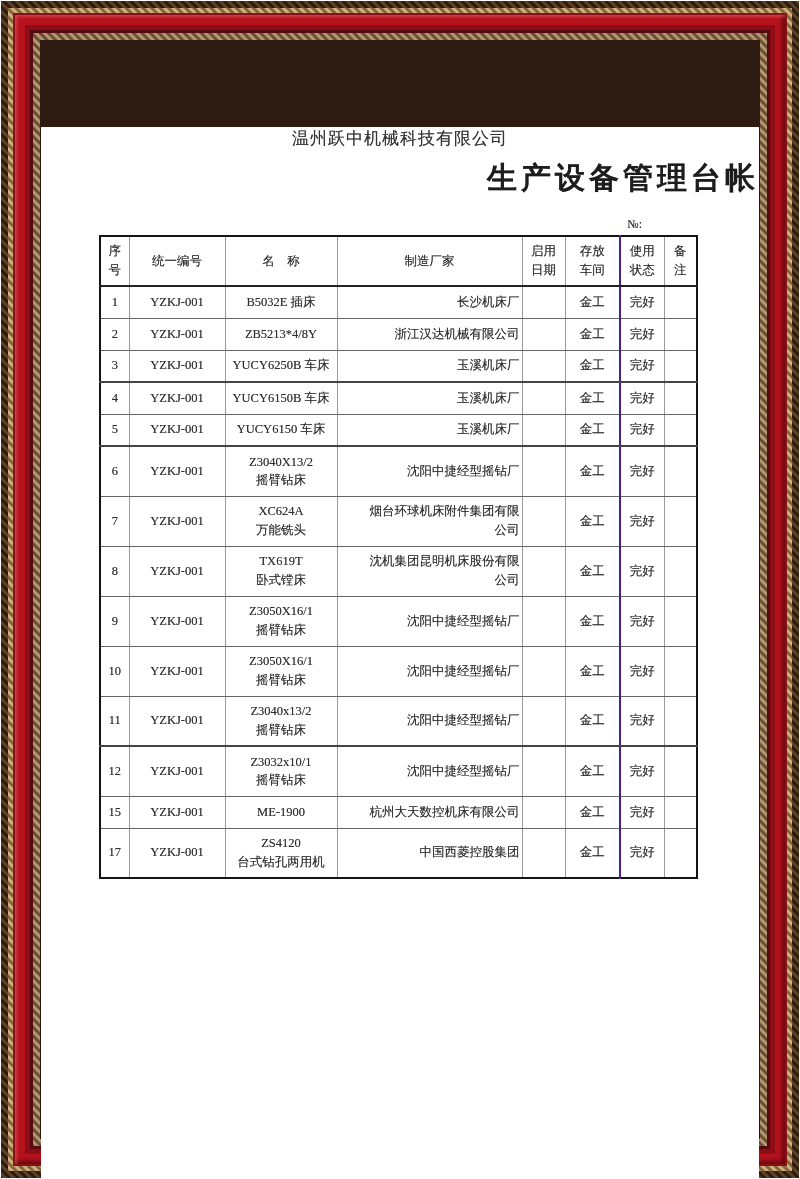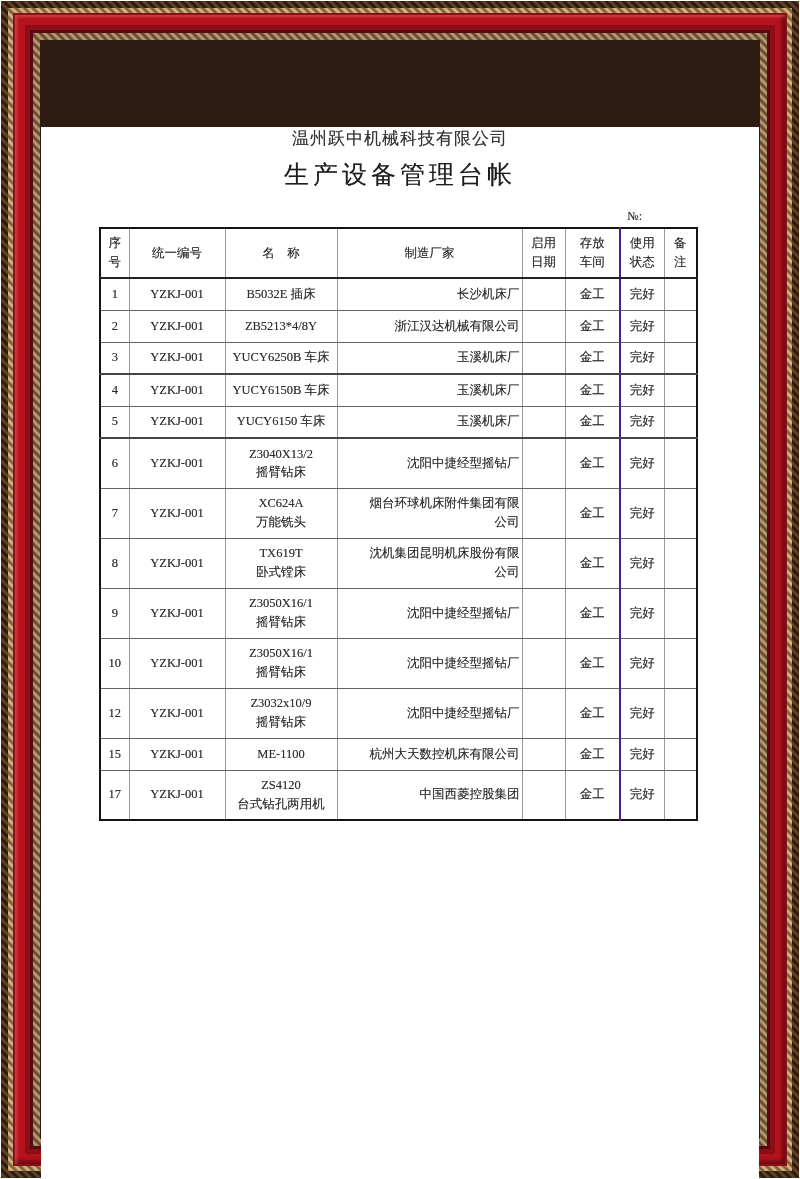--- a/index.html
+++ b/index.html
@@ -16,21 +16,21 @@
          box-shadow:inset 2px 2px 3px rgba(255,120,110,.45),inset -3px -3px 4px rgba(40,0,0,.55);}
   .f-red2{padding:5px;background:#8c0d16;}
   .f-red3{padding:3px;background:#560a0f;}
   .f-tan{padding:7px;background:repeating-linear-gradient(45deg,#5a4030 0px,#c8a878 3px,#523a2a 6px);}
   .f-line{padding:1px;background:#2e1c12;}
 
   
   .paper{background:#ffffff;width:100%;height:100%;box-sizing:border-box;
          color:#2e2e2e;text-shadow:0 0 .5px rgba(70,70,70,.6);}
   .company{margin-top:86px;text-align:center;font-size:17px;letter-spacing:1px;color:#333;}
-  .doc-title{margin:8px 0 0 0;text-align:center;font-size:25px;font-weight:normal;
+  .doc-title{margin:8px 0 0 0;text-align:right;font-size:30px;font-weight:bold;
              letter-spacing:4px;color:#1d1d1d;}
   .no-row{margin:18px 0 3px 58px;width:597px;box-sizing:border-box;
           text-align:right;padding-right:54px;font-size:12px;color:#2a2a2a;}
 
   
   table.ledger{border-collapse:collapse;table-layout:fixed;width:597px;margin-left:58px;
                font-size:12.5px;line-height:1.5;}
   table.ledger{border:2px solid #141414;}
   .ledger th,.ledger td{border-left:1px solid #9a9a9a;border-right:1px solid #9a9a9a;
         border-top:1px solid #666;border-bottom:1px solid #666;
@@ -191,35 +191,46 @@
                             <td>10</td>
                             <td>YZKJ-001</td>
                             <td>Z3050X16/1
 摇臂钻床</td>
                             <td class="c-maker">沈阳中捷经型摇钻厂</td>
                             <td></td>
                             <td>金工</td>
                             <td>完好</td>
                             <td></td>
                           </tr>
+                          <tr class="double thick-bottom">
+                            <td>11</td>
+                            <td>YZKJ-001</td>
+                            <td>Z3040x13/2
+摇臂钻床</td>
+                            <td class="c-maker">沈阳中捷经型摇钻厂</td>
+                            <td></td>
+                            <td>金工</td>
+                            <td>完好</td>
+                            <td></td>
+                          </tr>
                           <tr class="double">
                             <td>12</td>
                             <td>YZKJ-001</td>
-                            <td>Z3032x10/9
+                            <td>Z3032x10/1
 摇臂钻床</td>
                             <td class="c-maker">沈阳中捷经型摇钻厂</td>
                             <td></td>
                             <td>金工</td>
                             <td>完好</td>
                             <td></td>
                           </tr>
                           <tr class="single">
                             <td>15</td>
                             <td>YZKJ-001</td>
-                            <td>ME-1100</td>
+                            <td>ME-1900</td>
                             <td class="c-maker">杭州大天数控机床有限公司</td>
                             <td></td>
                             <td>金工</td>
                             <td>完好</td>
                             <td></td>
                           </tr>
                           <tr class="double">
                             <td>17</td>
                             <td>YZKJ-001</td>
                             <td>ZS4120

